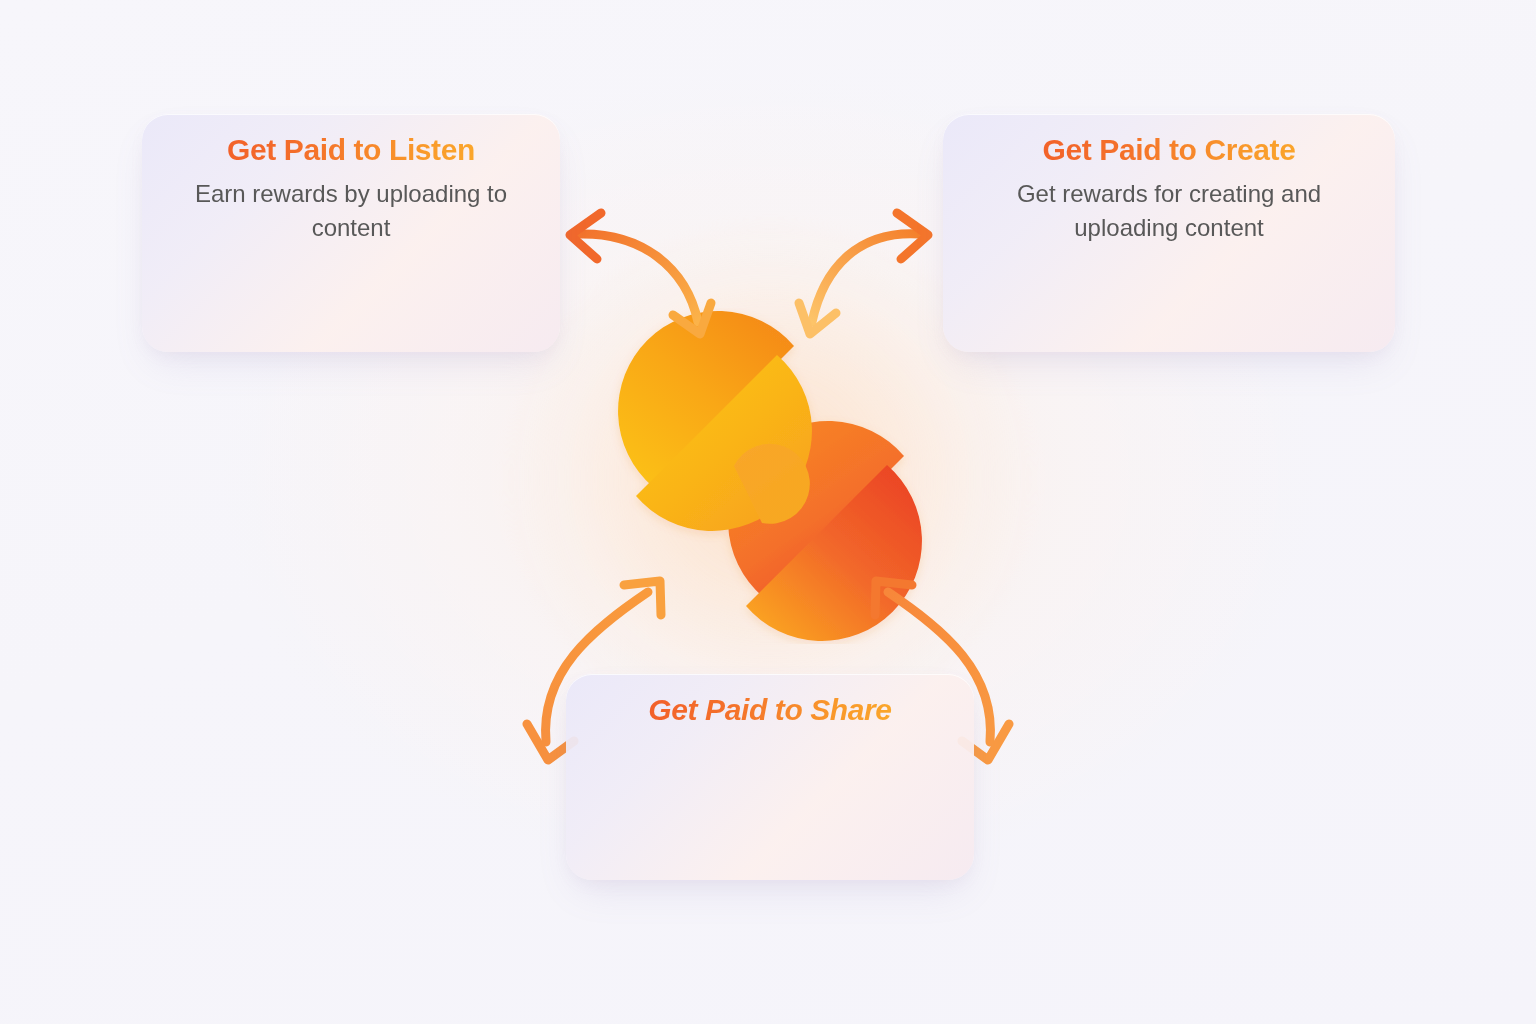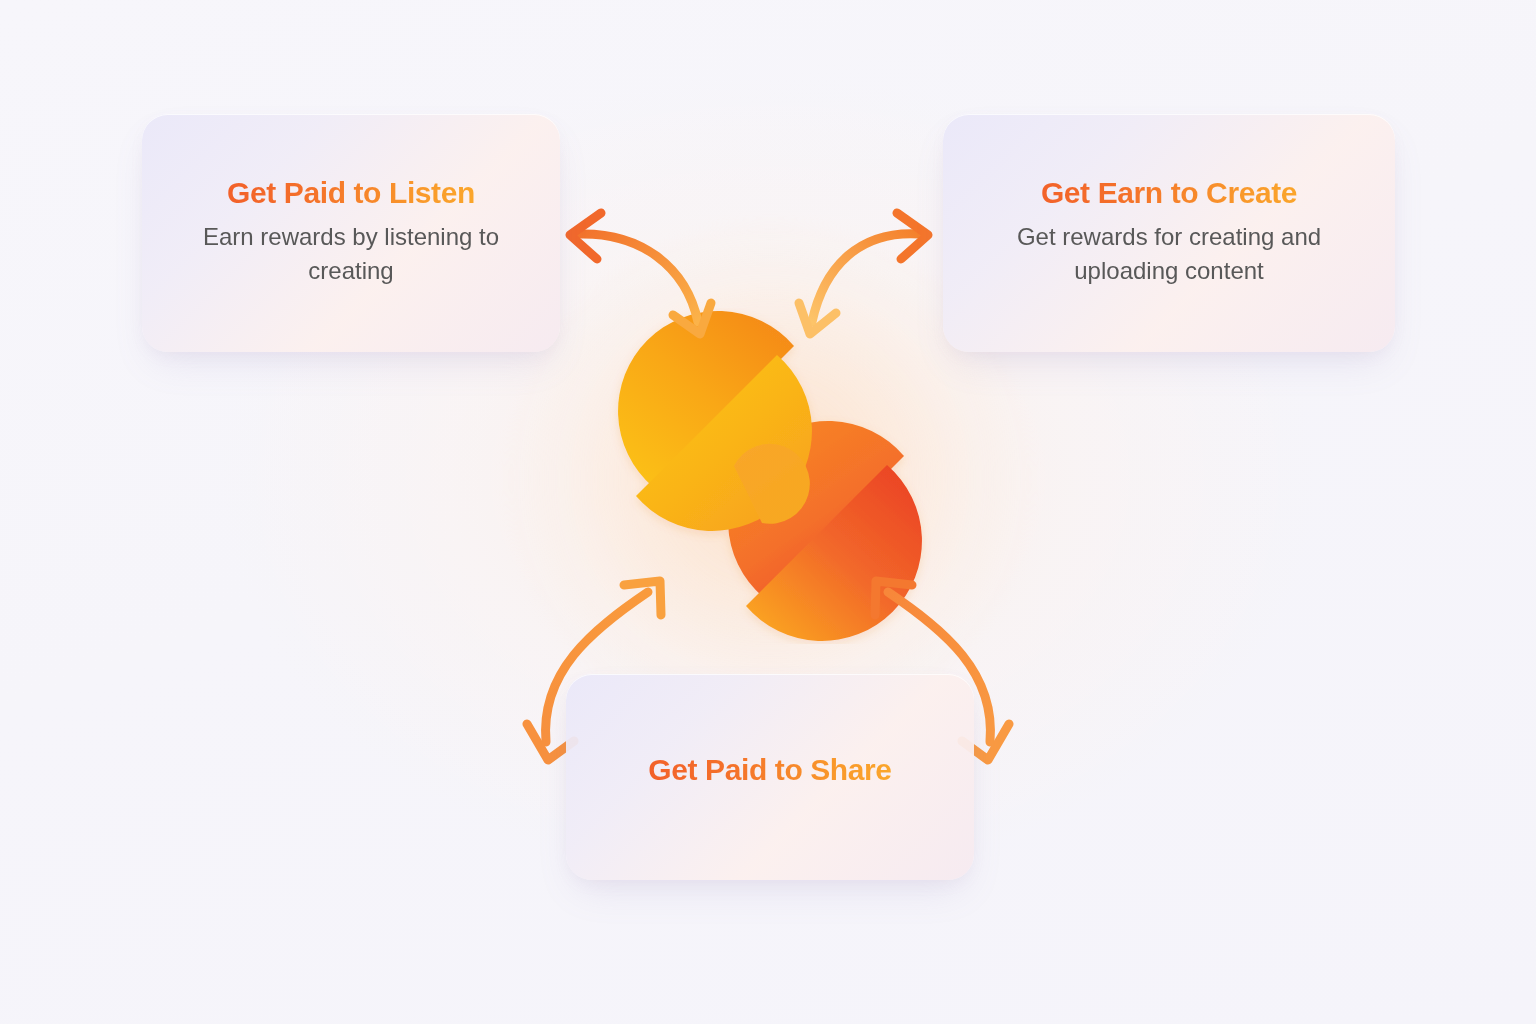--- a/index.html
+++ b/index.html
@@ -37,21 +37,21 @@
         rgba(234,232,249,0.95) 0%,
         rgba(240,236,247,0.92) 28%,
         rgba(252,240,238,0.94) 62%,
         rgba(246,234,240,0.95) 100%);
     box-shadow:
       0 18px 38px -10px rgba(144,130,190,0.16),
       0 6px 18px -6px rgba(180,150,170,0.12),
       0 1px 0 0 rgba(255,255,255,0.75) inset;
     display: flex;
     flex-direction: column;
-    justify-content: center;
+    justify-content: flex-start;
     z-index: 6;
   }
 
   .card-title {
     font-size: 30px;
     font-weight: bold;
     letter-spacing: -0.4px;
     line-height: 1.18;
     margin: 0 0 10px 0;
     background-image: linear-gradient(90deg, #f1562a 0%, #f4702a 38%, #f9982b 68%, #fcb52b 100%);
@@ -66,21 +66,21 @@
     font-size: 24px;
     font-weight: normal;
     line-height: 1.40;
     color: #585858;
     margin: 0;
   }
 
   
   #card-listen { left: 142px; top: 114px;  width: 418px; height: 238px; }
   #card-create { left: 943px; top: 114px;  width: 452px; height: 238px; }
-  #card-share  { left: 566px; top: 674px;  width: 408px; height: 206px; }
+  #card-share  { left: 566px; top: 674px;  width: 408px; height: 206px; font-style: italic; }
 
   
   #logo-wrap {
     position: absolute;
     left: 598px;
     top: 308px;
     width: 344px;
     height: 336px;
     z-index: 4;
   }
@@ -217,25 +217,25 @@
         <path d="M 912,585 L 876,581 L 875,615" stroke="#f4782f"></path>
 
         <path d="M 1009,724 L 988,760 L 962,741" stroke="#f99a42"></path>
       </g>
 
     </g>
   </svg>
 
   <div class="card" id="card-listen">
     <h2 class="card-title">Get Paid to Listen</h2>
-    <p class="card-desc">Earn rewards by listening to creating</p>
+    <p class="card-desc">Earn rewards by uploading to content</p>
   </div>
 
   <div class="card" id="card-create">
-    <h2 class="card-title">Get Earn to Create</h2>
+    <h2 class="card-title">Get Paid to Create</h2>
     <p class="card-desc">Get rewards for creating and uploading content</p>
   </div>
 
   <div class="card" id="card-share">
     <h2 class="card-title">Get Paid to Share</h2>
   </div>
 
 </div>
 
 </body></html>

